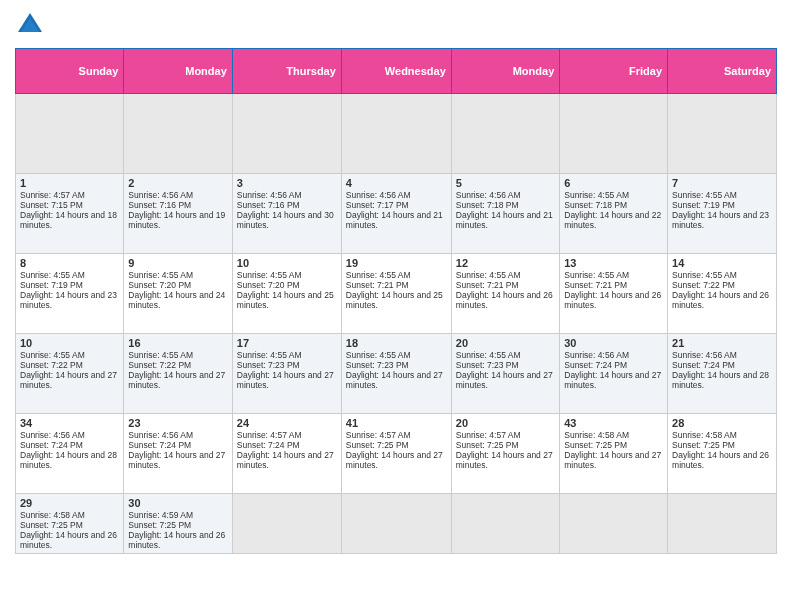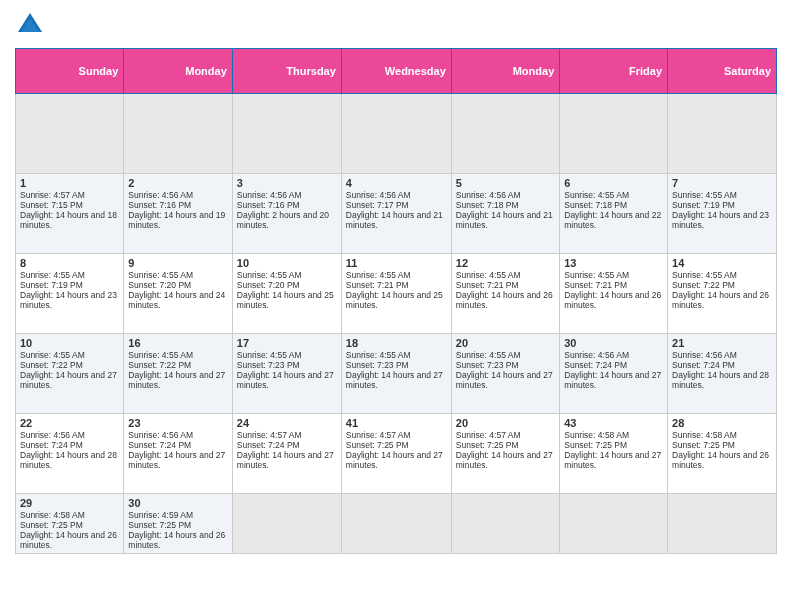--- a/index.html
+++ b/index.html
@@ -151,21 +151,21 @@
           <td>
         <span class="day-num">2</span>
         <span>Sunrise: 4:56 AM</span><br>
         <span>Sunset: 7:16 PM</span><br>
         <span>Daylight: 14 hours and 19 minutes.</span>
       </td>
           <td>
         <span class="day-num">3</span>
         <span>Sunrise: 4:56 AM</span><br>
         <span>Sunset: 7:16 PM</span><br>
-        <span>Daylight: 2 hours and 20 minutes.</span>
+        <span>Daylight: 14 hours and 30 minutes.</span>
       </td>
           <td>
         <span class="day-num">4</span>
         <span>Sunrise: 4:56 AM</span><br>
         <span>Sunset: 7:17 PM</span><br>
         <span>Daylight: 14 hours and 21 minutes.</span>
       </td>
           <td>
         <span class="day-num">5</span>
         <span>Sunrise: 4:56 AM</span><br>
@@ -198,21 +198,21 @@
         <span>Sunset: 7:20 PM</span><br>
         <span>Daylight: 14 hours and 24 minutes.</span>
       </td>
           <td>
         <span class="day-num">10</span>
         <span>Sunrise: 4:55 AM</span><br>
         <span>Sunset: 7:20 PM</span><br>
         <span>Daylight: 14 hours and 25 minutes.</span>
       </td>
           <td>
-        <span class="day-num">11</span>
+        <span class="day-num">19</span>
         <span>Sunrise: 4:55 AM</span><br>
         <span>Sunset: 7:21 PM</span><br>
         <span>Daylight: 14 hours and 25 minutes.</span>
       </td>
           <td>
         <span class="day-num">12</span>
         <span>Sunrise: 4:55 AM</span><br>
         <span>Sunset: 7:21 PM</span><br>
         <span>Daylight: 14 hours and 26 minutes.</span>
       </td>
@@ -268,21 +268,21 @@
       </td>
           <td>
         <span class="day-num">21</span>
         <span>Sunrise: 4:56 AM</span><br>
         <span>Sunset: 7:24 PM</span><br>
         <span>Daylight: 14 hours and 28 minutes.</span>
       </td>
         </tr>
         <tr>
           <td>
-        <span class="day-num">22</span>
+        <span class="day-num">34</span>
         <span>Sunrise: 4:56 AM</span><br>
         <span>Sunset: 7:24 PM</span><br>
         <span>Daylight: 14 hours and 28 minutes.</span>
       </td>
           <td>
         <span class="day-num">23</span>
         <span>Sunrise: 4:56 AM</span><br>
         <span>Sunset: 7:24 PM</span><br>
         <span>Daylight: 14 hours and 27 minutes.</span>
       </td>

